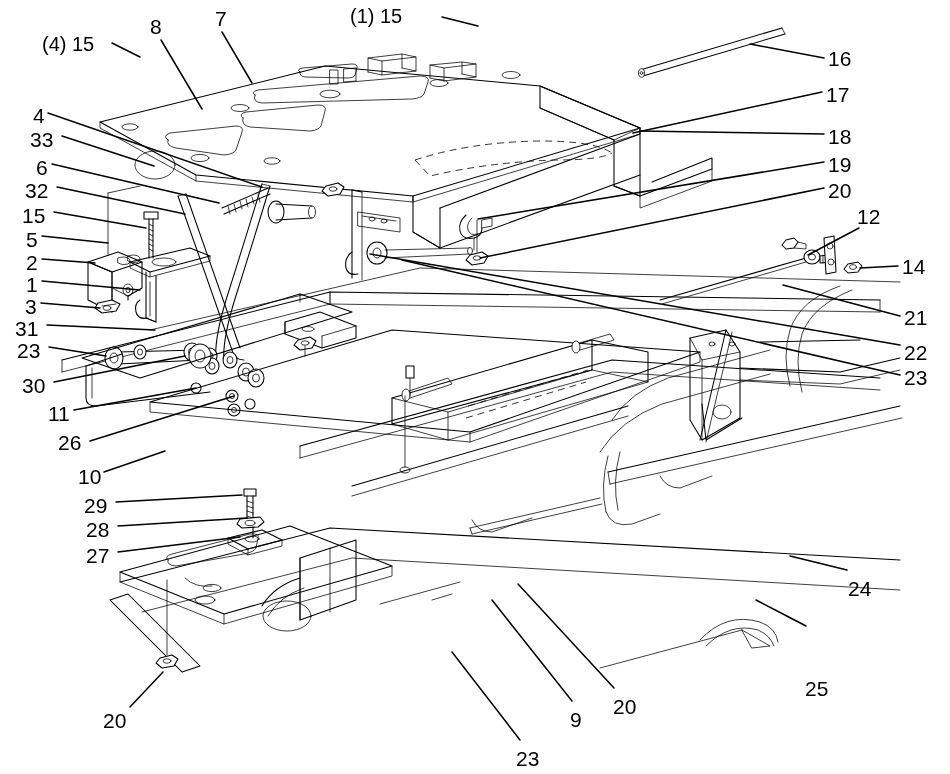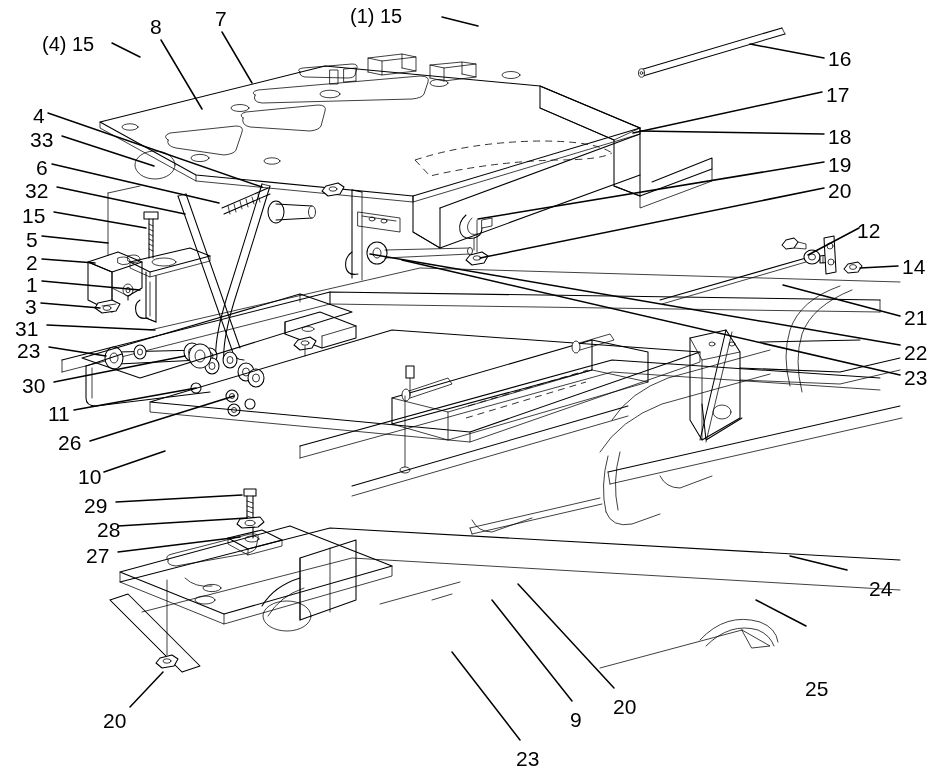--- a/index.html
+++ b/index.html
@@ -458,33 +458,33 @@
       <div class="callout" style="left: 26px; top: 252px;">2</div>
       <div class="callout" style="left: 26px; top: 274px;">1</div>
       <div class="callout" style="left: 25px; top: 296px;">3</div>
       <div class="callout" style="left: 15px; top: 318px;">31</div>
       <div class="callout" style="left: 17px; top: 340px;">23</div>
       <div class="callout" style="left: 22px; top: 375px;">30</div>
       <div class="callout" style="left: 48px; top: 403px;">11</div>
       <div class="callout" style="left: 58px; top: 432px;">26</div>
       <div class="callout" style="left: 78px; top: 466px;">10</div>
       <div class="callout" style="left: 84px; top: 495px;">29</div>
-      <div class="callout" style="left: 97px; top: 519px; text-align: right;">28</div>
+      <div class="callout" style="left: 86px; top: 519px; text-align: right;">28</div>
       <div class="callout" style="left: 86px; top: 545px;">27</div>
       <div class="callout" style="left: 103px; top: 710px;">20</div>
       <div class="callout" style="left: 516px; top: 748px;">23</div>
       <div class="callout" style="left: 570px; top: 709px;">9</div>
       <div class="callout" style="left: 613px; top: 696px;">20</div>
       <div class="callout" style="left: 805px; top: 634px; margin-top: 44px;">25</div>
-      <div class="callout" style="left: 869px; top: 578px;">24</div>
+      <div class="callout" style="left: 848px; top: 578px;">24</div>
       <div class="callout" style="left: 828px; top: 48px; text-align: right;">16</div>
       <div class="callout" style="left: 826px; top: 84px;">17</div>
       <div class="callout" style="left: 828px; top: 126px;">18</div>
       <div class="callout" style="left: 828px; top: 154px;">19</div>
       <div class="callout" style="left: 828px; top: 180px;">20</div>
-      <div class="callout" style="left: 857px; top: 220px;">12</div>
+      <div class="callout" style="left: 857px; top: 206px;">12</div>
       <div class="callout" style="left: 902px; top: 256px;">14</div>
       <div class="callout" style="left: 904px; top: 307px;">21</div>
       <div class="callout" style="left: 904px; top: 342px;">22</div>
       <div class="callout" style="left: 904px; top: 367px;">23</div>
     </div>
 
 </div>
 
 </body></html>

